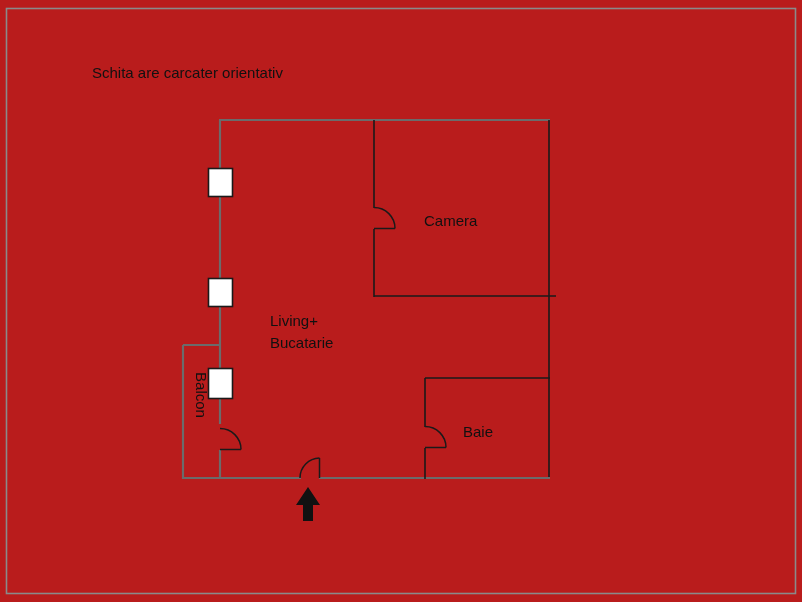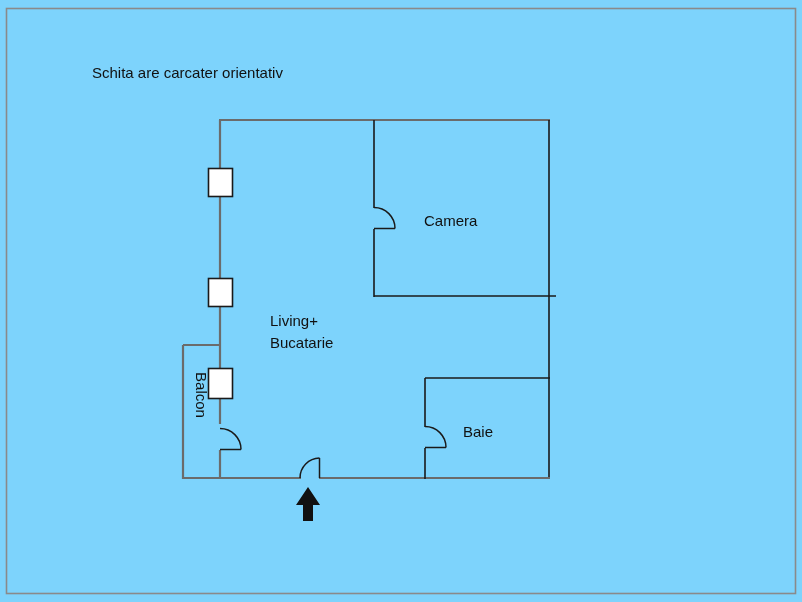--- a/index.html
+++ b/index.html
@@ -11,21 +11,21 @@
   body {
     width: 802px;
     height: 602px;
     font-family: "Liberation Sans", sans-serif;
     overflow: hidden;
   }
   #page {
     position: relative;
     width: 802px;
     height: 602px;
-    background: #7dd3fc;
+    background: #b91c1c;
   }
   #plan-svg {
     position: absolute;
     left: 0;
     top: 0;
     display: block;
   }
   .wall {
     stroke: #6b6b6b;
     stroke-width: 2.2;

